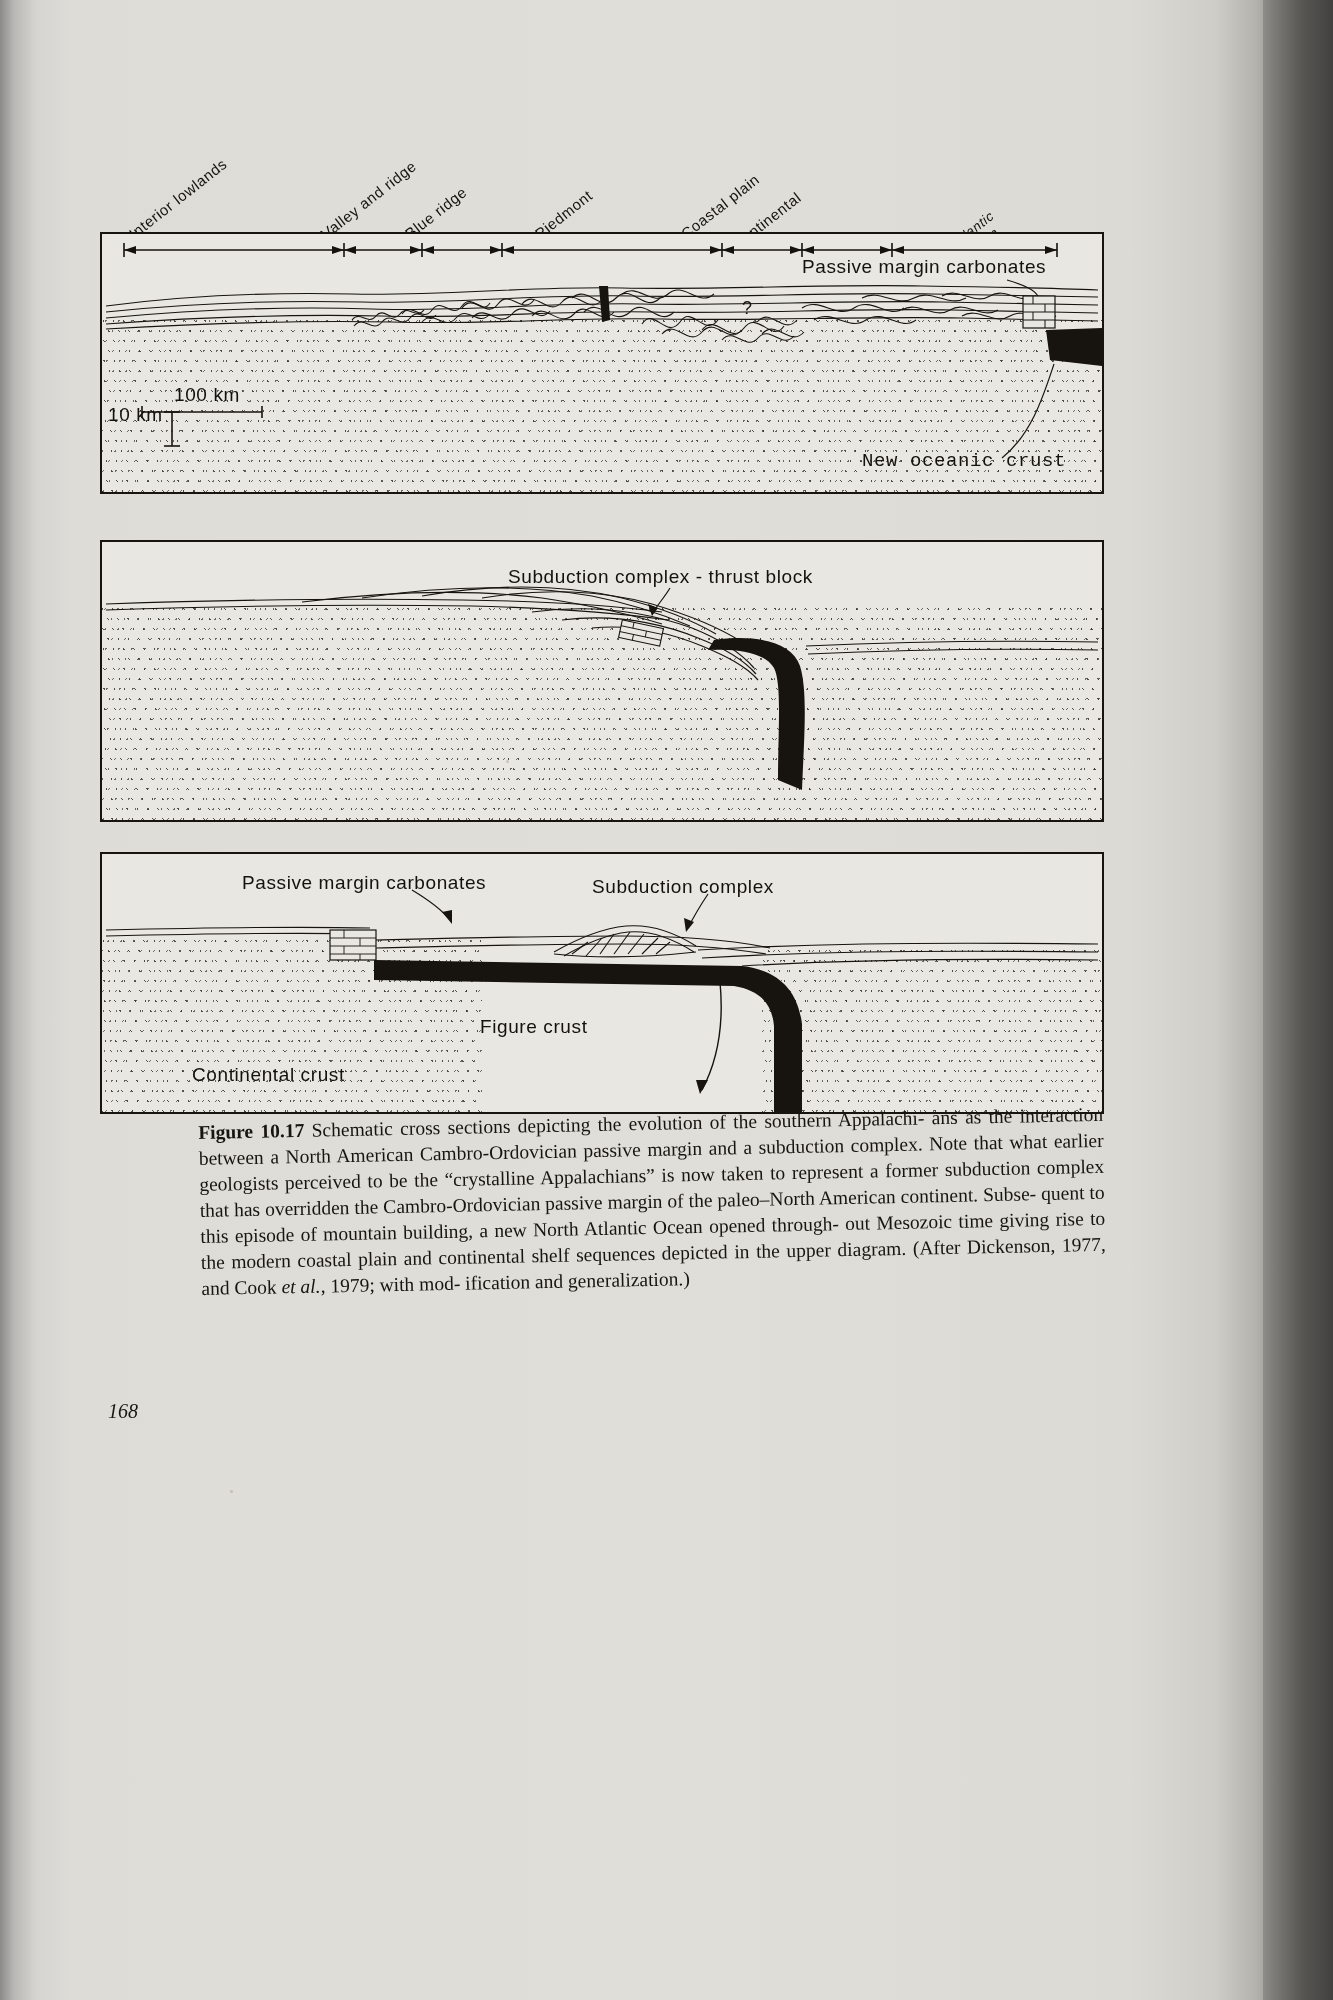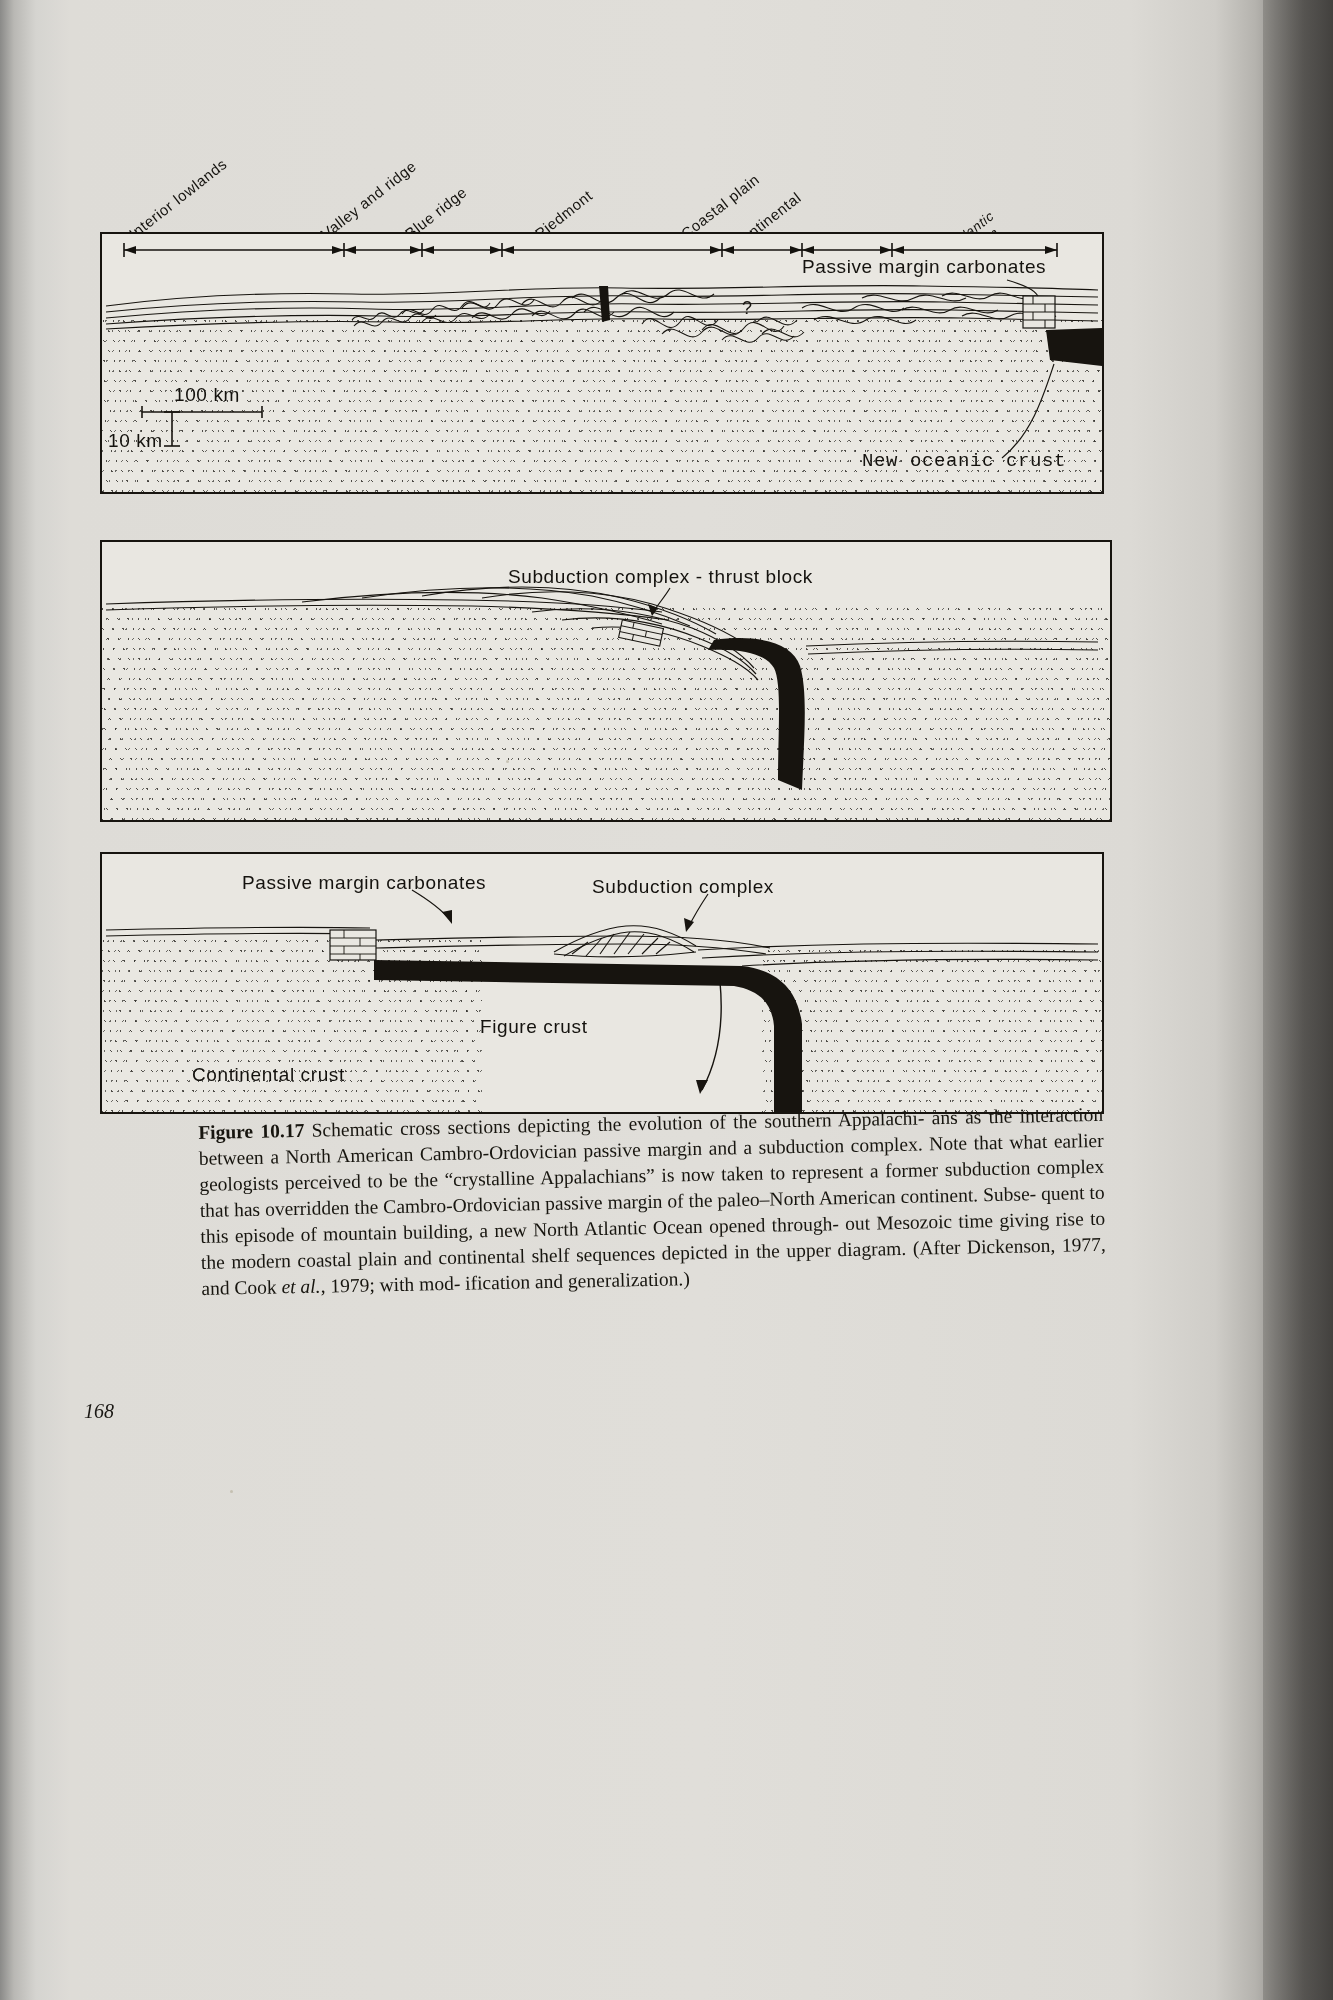--- a/index.html
+++ b/index.html
@@ -37,21 +37,21 @@
   }
 
   
   .panel {
     position: absolute;
     border: 2px solid #17140f;
     background: #e9e7e1;
     overflow: hidden;
   }
   #panel-top    { left: 40px;  top: 232px; width: 1000px; height: 258px; }
-  #panel-mid    { left: 40px;  top: 540px; width: 1000px; height: 278px; padding-left: 8px; }
+  #panel-mid    { left: 40px;  top: 540px; width: 1000px; height: 278px; }
   #panel-bottom { left: 40px;  top: 852px; width: 1000px; height: 258px; }
 
   .hatch {
     position: absolute;
     left: 0; right: 0;
     background-image:
       repeating-linear-gradient(62deg, rgba(20,18,14,0.85) 0 1px, transparent 1px 9px),
       repeating-linear-gradient(-58deg, rgba(20,18,14,0.7) 0 1px, transparent 1px 11px);
     -webkit-mask-image: repeating-linear-gradient(0deg, #000 0 2px, transparent 2px 10px);
             mask-image: repeating-linear-gradient(0deg, #000 0 2px, transparent 2px 10px);
@@ -86,21 +86,21 @@
     color: #17150f;
     text-align: justify;
     transform: rotate(-1.15deg);
     transform-origin: left top;
   }
   .caption b { font-weight: bold; }
   .caption i { font-style: italic; }
 
   .folio {
     position: absolute;
-    left: 24px;
+    left: 48px;
     top: 1400px;
     font-family: "Liberation Serif", serif;
     font-style: italic;
     font-size: 20px;
     color: #1a1814;
   }
   .speck {
     position: absolute;
     width: 3px; height: 3px;
     background: #b4ad9a;
@@ -221,21 +221,21 @@
           <line x1="160" y1="172" x2="160" y2="184"></line>
           <line x1="70" y1="178" x2="70" y2="212"></line>
           <line x1="62" y1="178" x2="78" y2="178"></line>
           <line x1="62" y1="212" x2="78" y2="212"></line>
         </g>
       </svg>
 
       <div class="ann" style="left:700px; top:22px;">Passive margin carbonates</div>
       <div class="ann" style="left:760px; top:216px;font-family:Liberation Mono, monospace;">New oceanic crust</div>
       <div class="ann" style="left:72px; top:150px;">100 km</div>
-      <div class="ann" style="left:6px; top:196px;text-align:right;">10 km</div>
+      <div class="ann" style="left:6px; top:170px;text-align:right;">10 km</div>
     </div>
 
     <div class="panel" id="panel-mid">
       <div class="hatch" style="top:66px; height:212px;"></div>
 
       <svg class="fig" width="1000" height="278" viewBox="0 0 1000 278">
 
         <g stroke="#17140f" stroke-width="1.1" fill="none">
           <path d="M4,62 C120,58 240,56 360,58 C440,59 500,62 560,70"></path>
           <path d="M4,68 C120,64 240,62 370,64 C450,66 510,70 566,78"></path>

